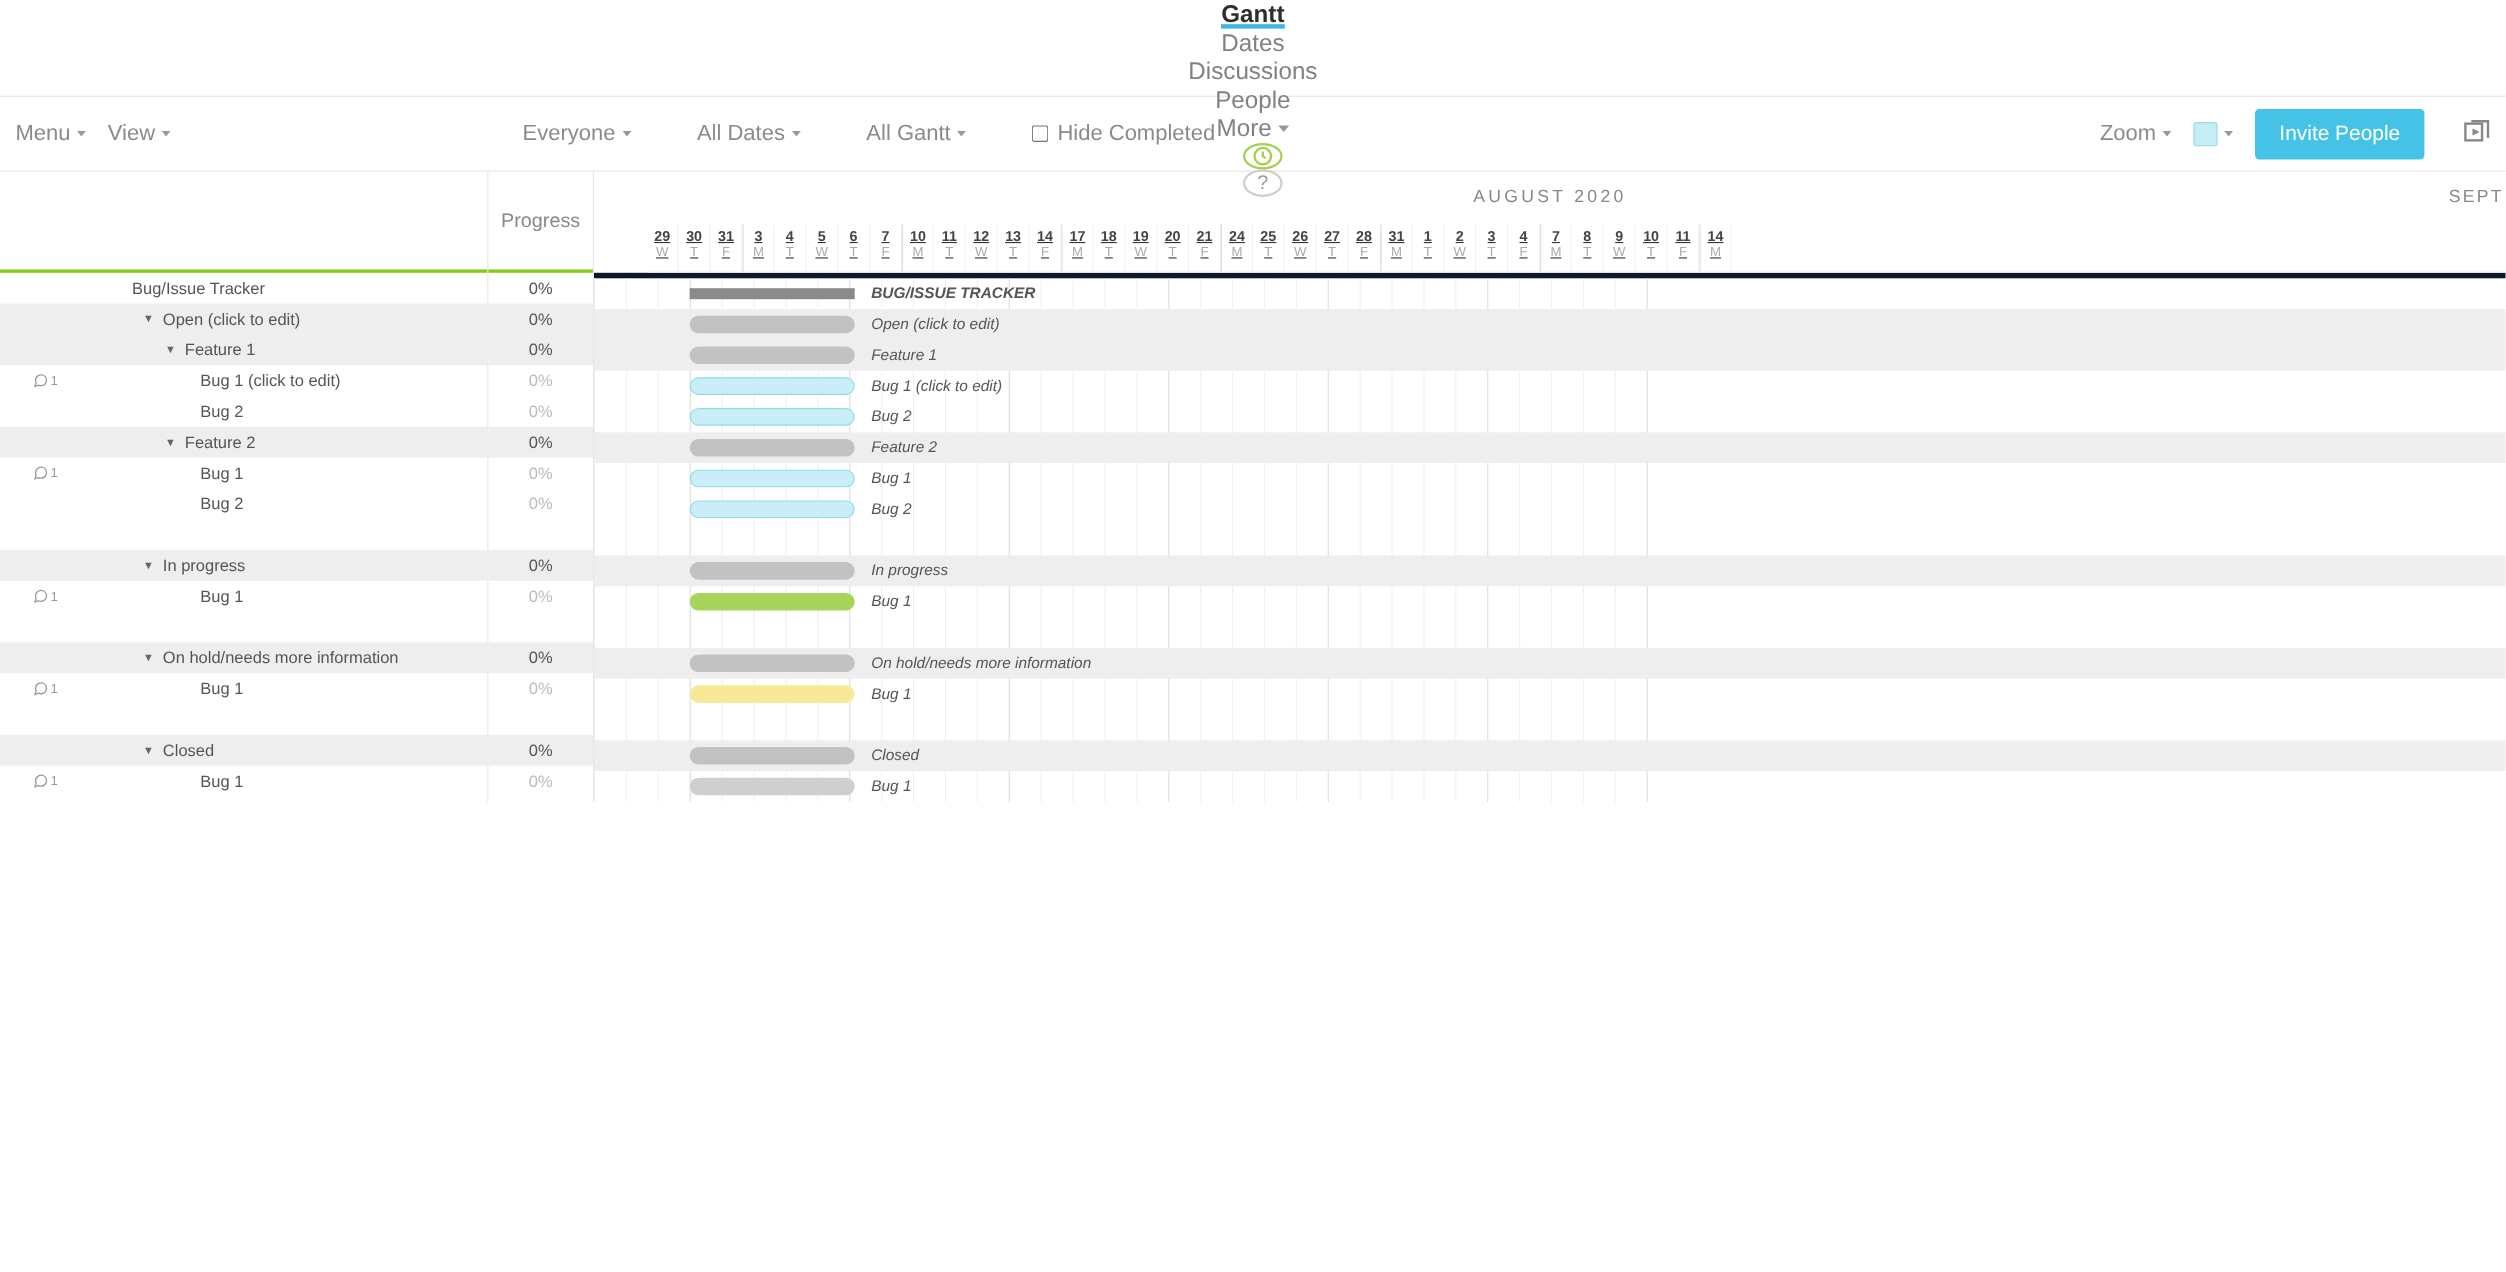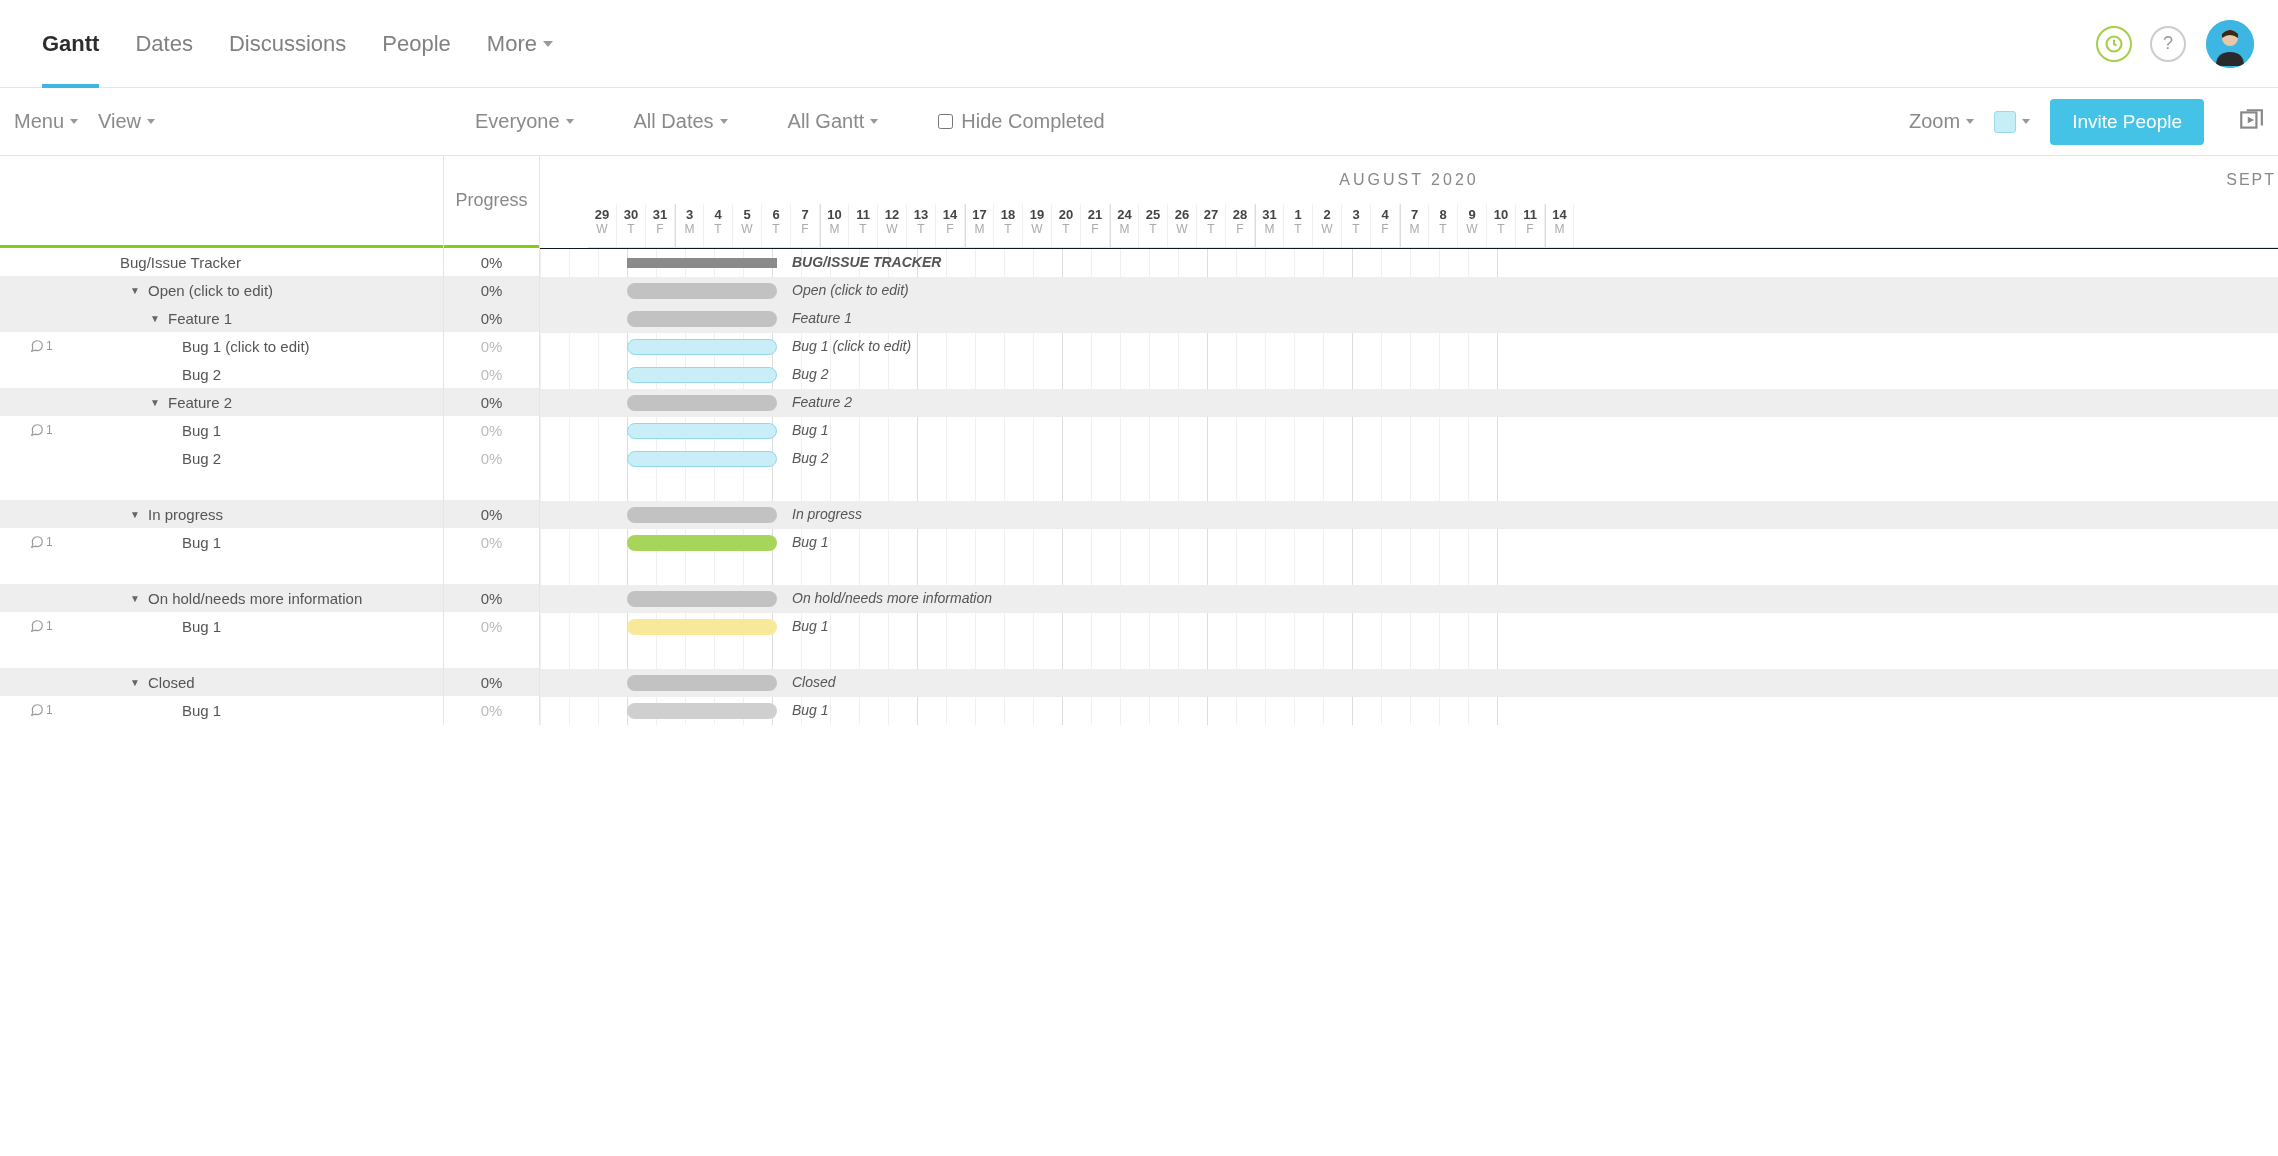--- a/index.html
+++ b/index.html
@@ -1,19 +1,19 @@
 <!DOCTYPE html>
 <html><head>
 <meta charset="utf-8">
 <style>
 * { box-sizing: border-box; margin: 0; padding: 0; }
 body { font-family: -apple-system, BlinkMacSystemFont, "Segoe UI", Helvetica, Arial, sans-serif; background: #fff; color: #333; font-size: 13px; }
 
 
-.top-nav { display: flex; align-items: center; padding: 0 24px; height: 88px; border-bottom: 1px solid #e5e5e5; }
+.top-nav { display: flex; align-items: center; padding: 0 24px; height: 88px; border-bottom: 1px solid #e5e5e5; flex-direction: column; }
 .top-nav .tab { font-size: 22px; color: #818181; padding: 0 18px; height: 88px; display: flex; align-items: center; cursor: pointer; position: relative; }
 .top-nav .tab.active { color: #2d2d2d; font-weight: 600; }
 .top-nav .tab.active::after { content: ""; position: absolute; left: 18px; right: 18px; bottom: 0; height: 4px; background: #3db6e3; }
 .top-nav .tab.more { display: flex; gap: 6px; }
 .top-nav .spacer { flex: 1; }
 .top-nav .icon-btn { width: 36px; height: 36px; border-radius: 50%; border: 2px solid #ccc; display: flex; align-items: center; justify-content: center; margin-left: 18px; cursor: pointer; color: #999; font-size: 18px; }
 .top-nav .icon-btn.clock { border-color: #a4cf4a; color: #a4cf4a; }
 .top-nav .avatar { width: 48px; height: 48px; border-radius: 50%; margin-left: 20px; background: #3db6e3; display: flex; align-items: center; justify-content: center; overflow: hidden; }
 .top-nav .avatar svg { width: 48px; height: 48px; }
 
@@ -40,21 +40,21 @@
 .date-header .month-label { position: absolute; left: 50%; transform: translateX(-50%); color: #888; font-size: 16px; letter-spacing: 3px; }
 .date-header .month-right { position: absolute; right: 2px; color: #888; font-size: 16px; letter-spacing: 2px; }
 
 .day-header { height: 44px; display: flex; border-bottom: 1px solid #e5e5e5; margin-left: 48px; }
 .day-col { width: 29px; flex-shrink: 0; text-align: center; font-size: 13px; border-right: 1px solid #f0f0f0; }
 .day-col .num { color: #444; font-weight: 600; padding-top: 3px; }
 .day-col .dow { color: #aaa; font-size: 12px; }
 .day-col.weekstart { border-left: 1px solid #ddd; }
 
 .left-pane .header-row, .progress-pane .header-row { border-bottom: 3px solid #84cc16; height: 92px; }
-.gantt-pane .combined-header { border-bottom: 1px solid #0f172a; }
+.gantt-pane .combined-header { border-bottom: 5px solid #0f172a; text-decoration: underline; }
 
 
 .task-row { height: 28px; display: flex; align-items: center; position: relative; }
 .task-row.group { background: #eeeeee; }
 .task-row.spacer-row { height: 28px; }
 
 .left-pane .task-row { padding-left: 120px; font-size: 15px; color: #555; }
 .left-pane .task-row.group { font-weight: 400; }
 .left-pane .task-row .caret { position: absolute; left: 128px; color: #666; font-size: 10px; }
 .left-pane .task-row.lvl0 { padding-left: 120px; font-weight: 500; }

